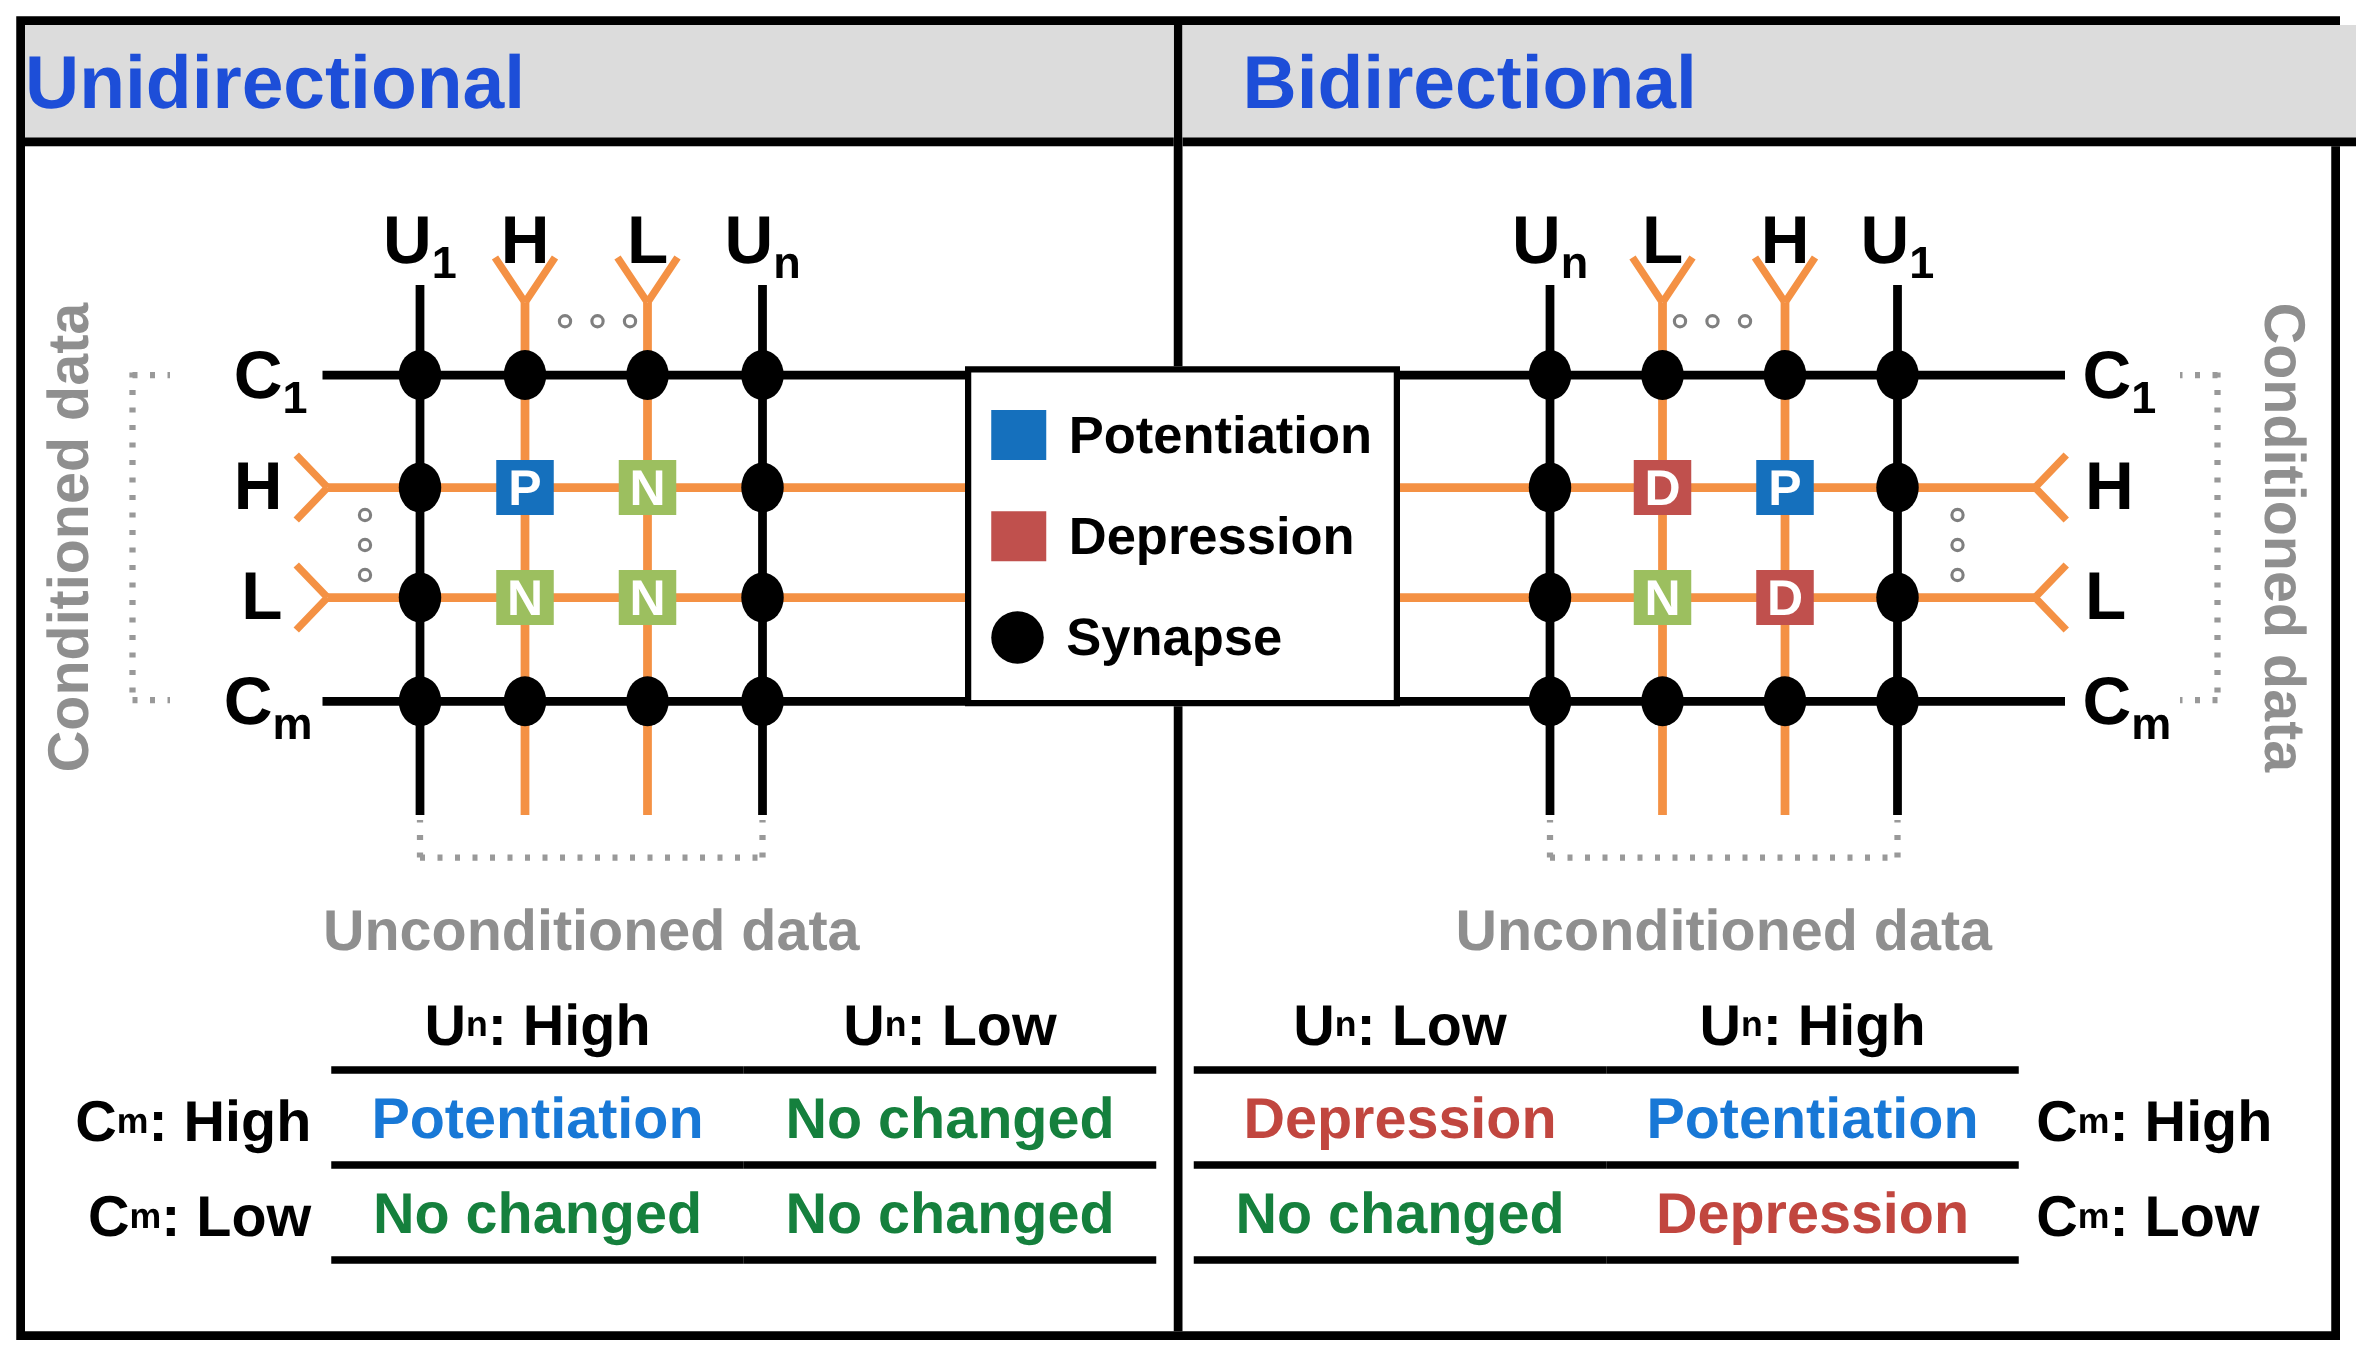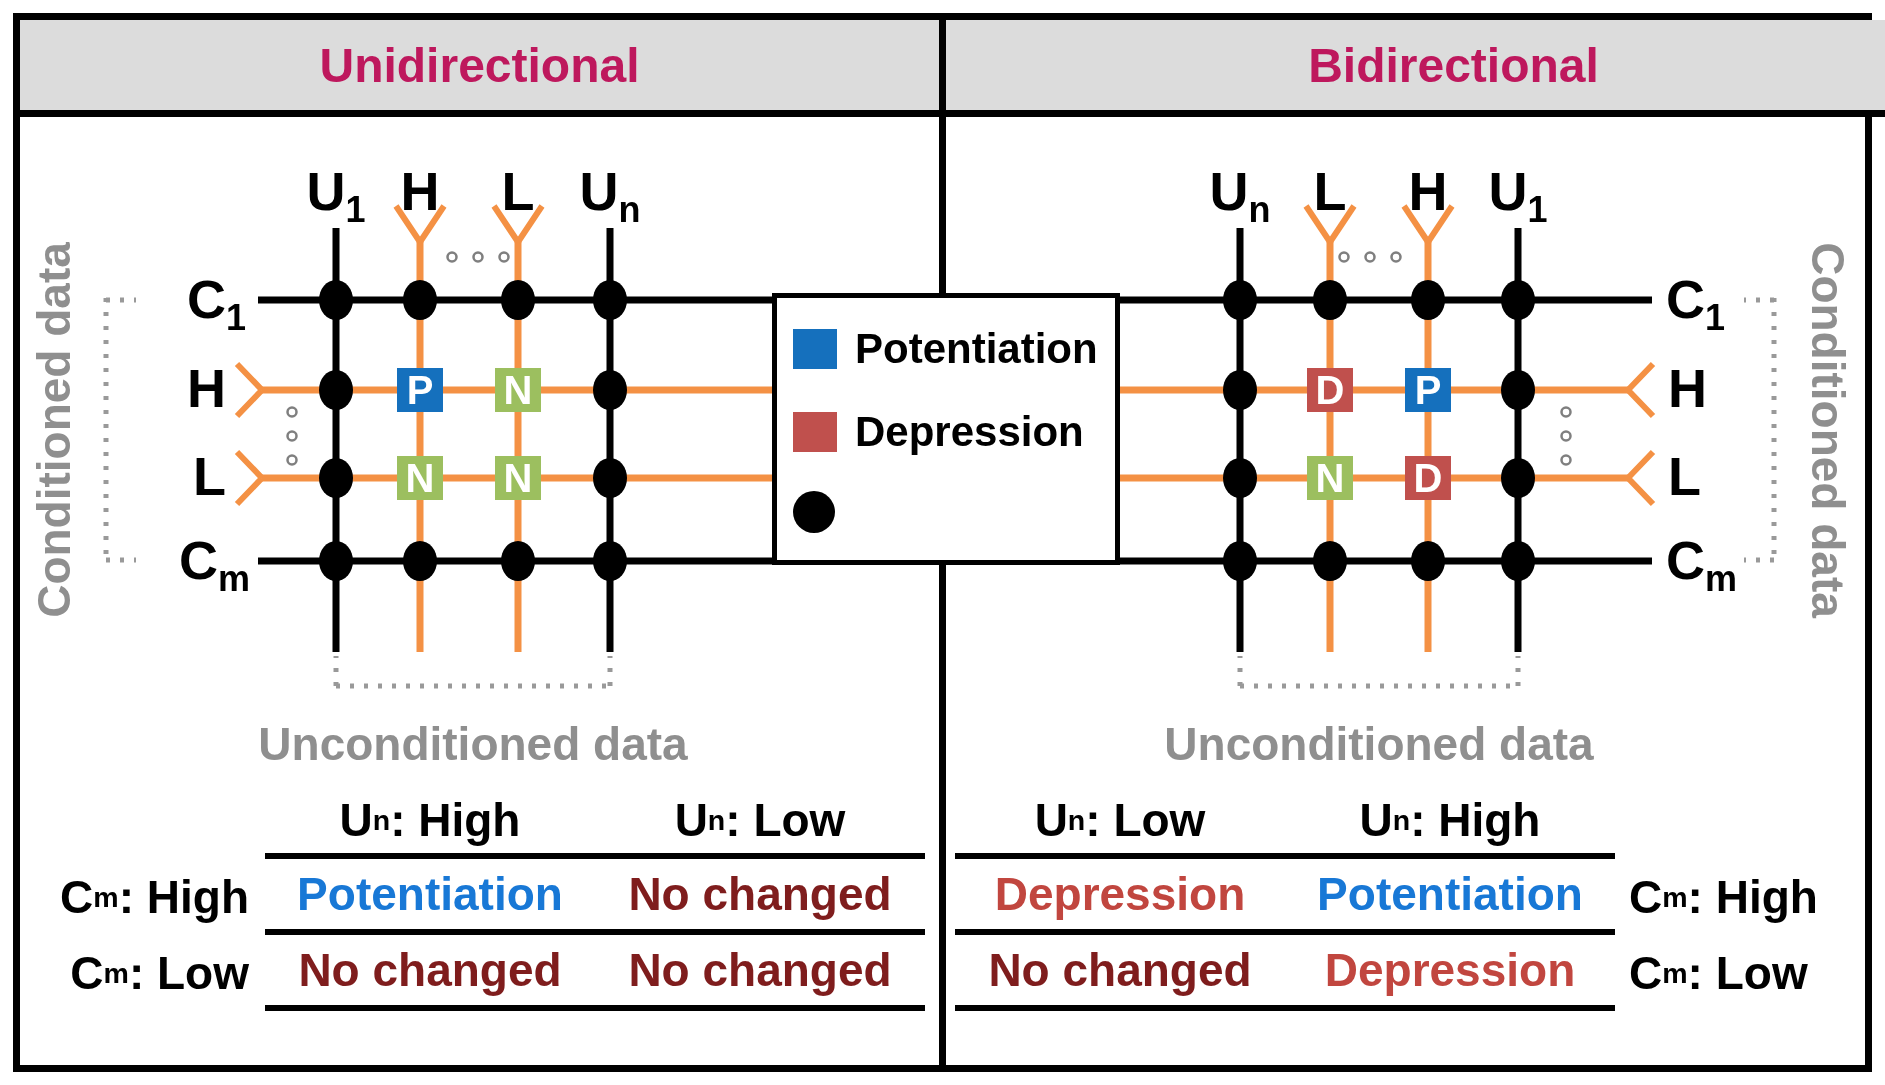--- a/index.html
+++ b/index.html
@@ -2,21 +2,21 @@
 <html><head>
 <meta charset="utf-8">
 <style>
   html,body{margin:0;padding:0;background:#fff;}
   #stage{position:relative;width:1885px;height:1085px;background:#fff;overflow:hidden;
          font-family:"Liberation Sans",sans-serif;font-weight:bold;}
   .abs{position:absolute;}
   #border-box{left:13px;top:13px;width:1845px;height:1045px;border:7px solid #000;}
   #divider{left:939px;top:20px;width:7px;height:1045px;background:#000;}
   .hdr{top:20px;height:90px;background:#DCDCDC;border-bottom:7px solid #000;
-       display:flex;align-items:center;justify-content:center;font-size:48px;color:#be185d;}
+       display:flex;align-items:center;font-size:60px;color:#1d4ed8;}
   #hdr-left{left:20px;width:919px;}
   #hdr-right{left:946px;width:919px;padding-left:48px;}
   svg text{font-family:"Liberation Sans",sans-serif;font-weight:bold;}
   
   #legend{left:772px;top:293px;width:348px;height:272px;background:#fff;border:5px solid #000;
           box-sizing:border-box;display:flex;flex-direction:column;justify-content:space-around;
           padding:10px 0 10px 16px;}
   .leg-row{display:flex;align-items:center;gap:18px;}
   .sw{width:44px;height:40px;flex:0 0 aupx;}
   .sw-potentiation{background:#1570BD;}
@@ -28,21 +28,21 @@
   .tbl{display:grid;font-size:46px;color:#000;}
   #tbl-left{left:40px;top:787px;grid-template-columns:225px 330px 330px;grid-template-rows:72px 76px 76px;}
   #tbl-right{left:955px;top:787px;grid-template-columns:330px 330px 245px;grid-template-rows:72px 76px 76px;}
   .tc{display:flex;align-items:center;justify-content:center;white-space:nowrap;}
   .tc.lbl-r{justify-content:flex-end;padding-right:16px;}
   .tc.lbl-l{justify-content:flex-start;padding-left:14px;}
   .rule{border-bottom:6px solid #000;}
   sub{font-size:0.62em;vertical-align:-0.28em;}
   .tc[data-state="potentiation"]{color:#1878D6;}
   .tc[data-state="depression"]{color:#C1463F;}
-  .tc[data-state="nochange"]{color:#7f1d1d;}
+  .tc[data-state="nochange"]{color:#15803d;}
 </style>
 </head>
 <body>
 
 <div id="stage">
 
   <div class="abs" id="border-box"></div>
   <div class="abs" id="divider"></div>
 
   <div class="abs hdr" id="hdr-left">
@@ -189,20 +189,21 @@
     <div class="leg-row">
       <div class="sw sw-potentiation"></div>
       <div class="leg-label">Potentiation</div>
     </div>
     <div class="leg-row">
       <div class="sw sw-depression"></div>
       <div class="leg-label">Depression</div>
     </div>
     <div class="leg-row">
       <div class="sw-synapse"></div>
+      <div class="leg-label">Synapse</div>
     </div>
   </div>
 
   <div class="abs tbl" id="tbl-left">
     <div class="tc"></div>
     <div class="tc rule">
         <span>U</span>
         <sub>n</sub>
         <span>: High</span>
       </div>

